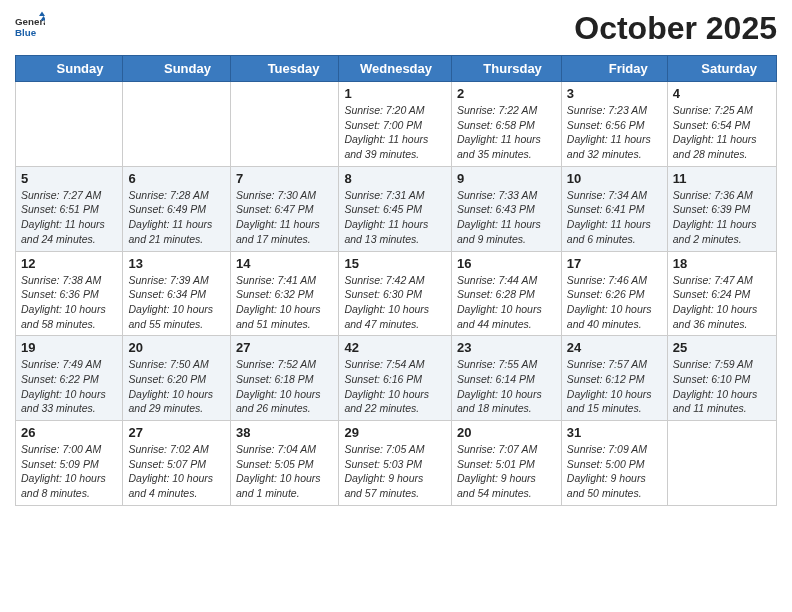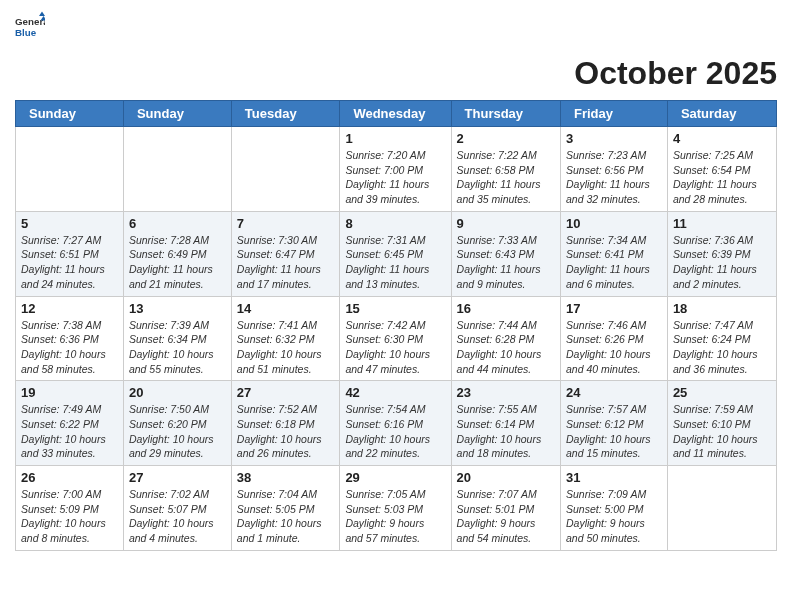--- a/index.html
+++ b/index.html
@@ -25,41 +25,40 @@
       display: flex;
       align-items: center;
     }
     .logo-icon {
       width: 30px;
       height: 30px;
       margin-right: 2px;
     }
     .title-block {
       text-align: left;
-      margin-top: 45px;
     }
     .month-title {
       font-size: 32px;
       font-weight: bold;
       color: #222;
     }
     .location {
       font-size: 15px;
       color: #444;
     }
     .calendar {
       width: 100%;
       border-collapse: collapse;
       border: 1px solid #ccc;
     }
     .calendar th {
       background: #3a7abf;
       color: #fff;
-      text-align: left;
-      padding: 5px 13px;
+      text-align: right;
+      padding: 5px 19px;
       font-size: 13px;
       font-weight: bold;
       border: 1px solid #2a5f9a;
     }
     .calendar td {
       vertical-align: top;
       border: 1px solid #ccc;
       padding: 4px 5px;
       width: 113px;
       min-height: 80px;

